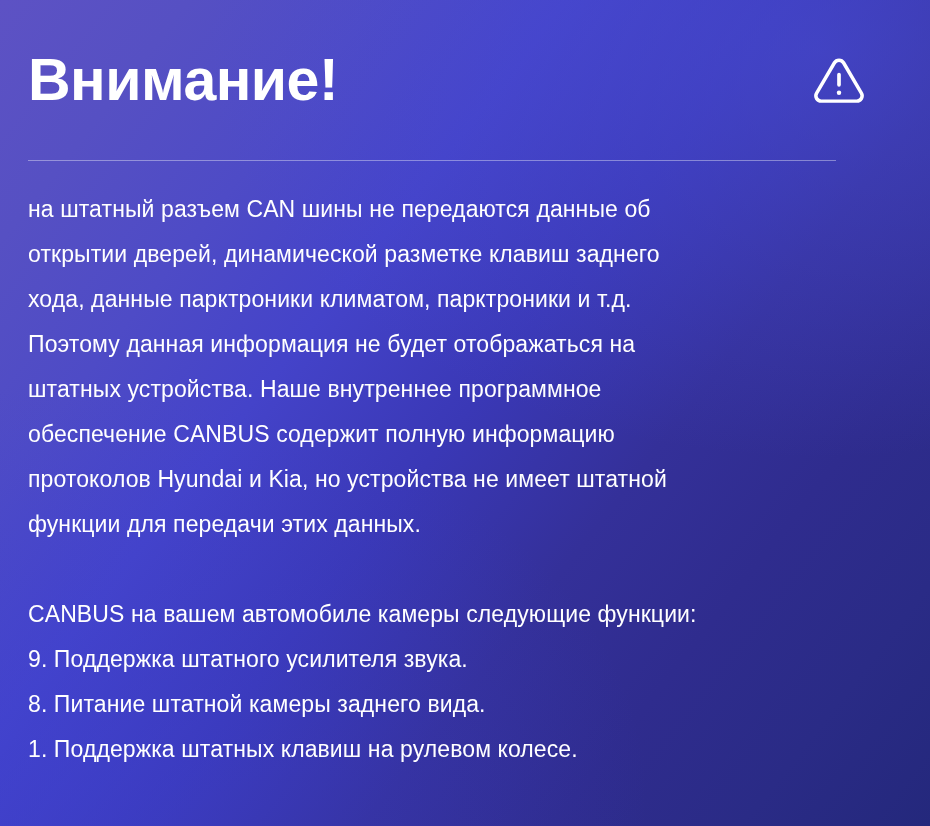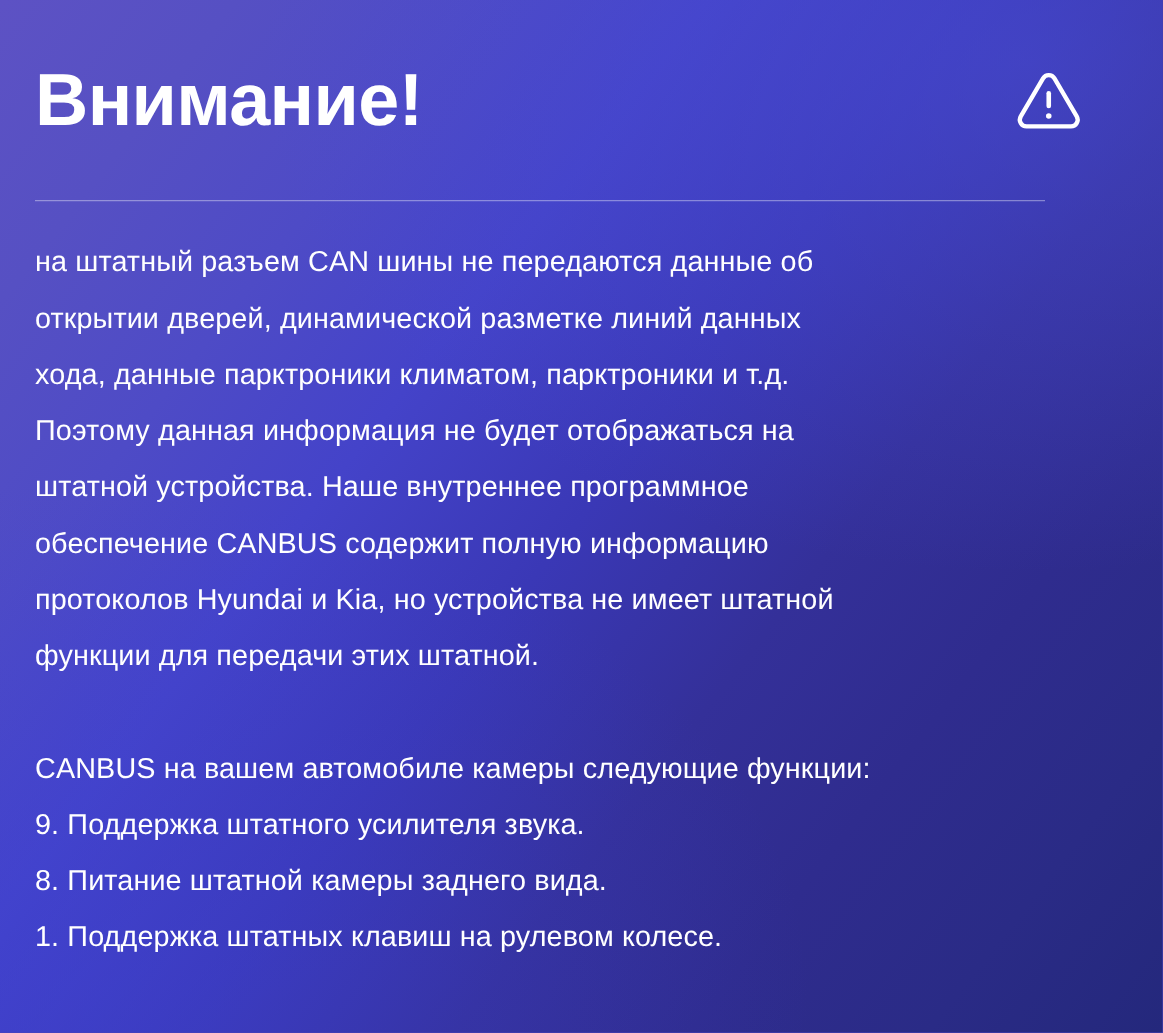--- a/index.html
+++ b/index.html
@@ -123,27 +123,27 @@
           <path d="M32 26.5v10.5" stroke="#ffffff" stroke-width="3.8" stroke-linecap="round"></path>
           <circle cx="32" cy="45.2" r="2.3" fill="#ffffff"></circle>
         </svg>
       </span>
     </div>
 
     <div class="divider"></div>
 
     <div class="body-block">
       <div class="para-line">на штатный разъем CAN шины не передаются данные об</div>
-      <div class="para-line">открытии дверей, динамической разметке линий данных</div>
+      <div class="para-line">открытии дверей, динамической разметке клавиш заднего</div>
       <div class="para-line">хода, данные парктроники климатом, парктроники и т.д.</div>
       <div class="para-line">Поэтому данная информация не будет отображаться на</div>
-      <div class="para-line">штатной устройства. Наше внутреннее программное</div>
+      <div class="para-line">штатных устройства. Наше внутреннее программное</div>
       <div class="para-line">обеспечение CANBUS содержит полную информацию</div>
       <div class="para-line">протоколов Hyundai и Kia, но устройства не имеет штатной</div>
-      <div class="para-line">функции для передачи этих штатной.</div>
+      <div class="para-line">функции для передачи этих данных.</div>
     </div>
 
     <div class="list-block">
       <div class="list-head">CANBUS на вашем автомобиле камеры следующие функции:</div>
       <div class="list-item">9. Поддержка штатного усилителя звука.</div>
       <div class="list-item">8. Питание штатной камеры заднего вида.</div>
       <div class="list-item">1. Поддержка штатных клавиш на рулевом колесе.</div>
     </div>
 
   </div>

